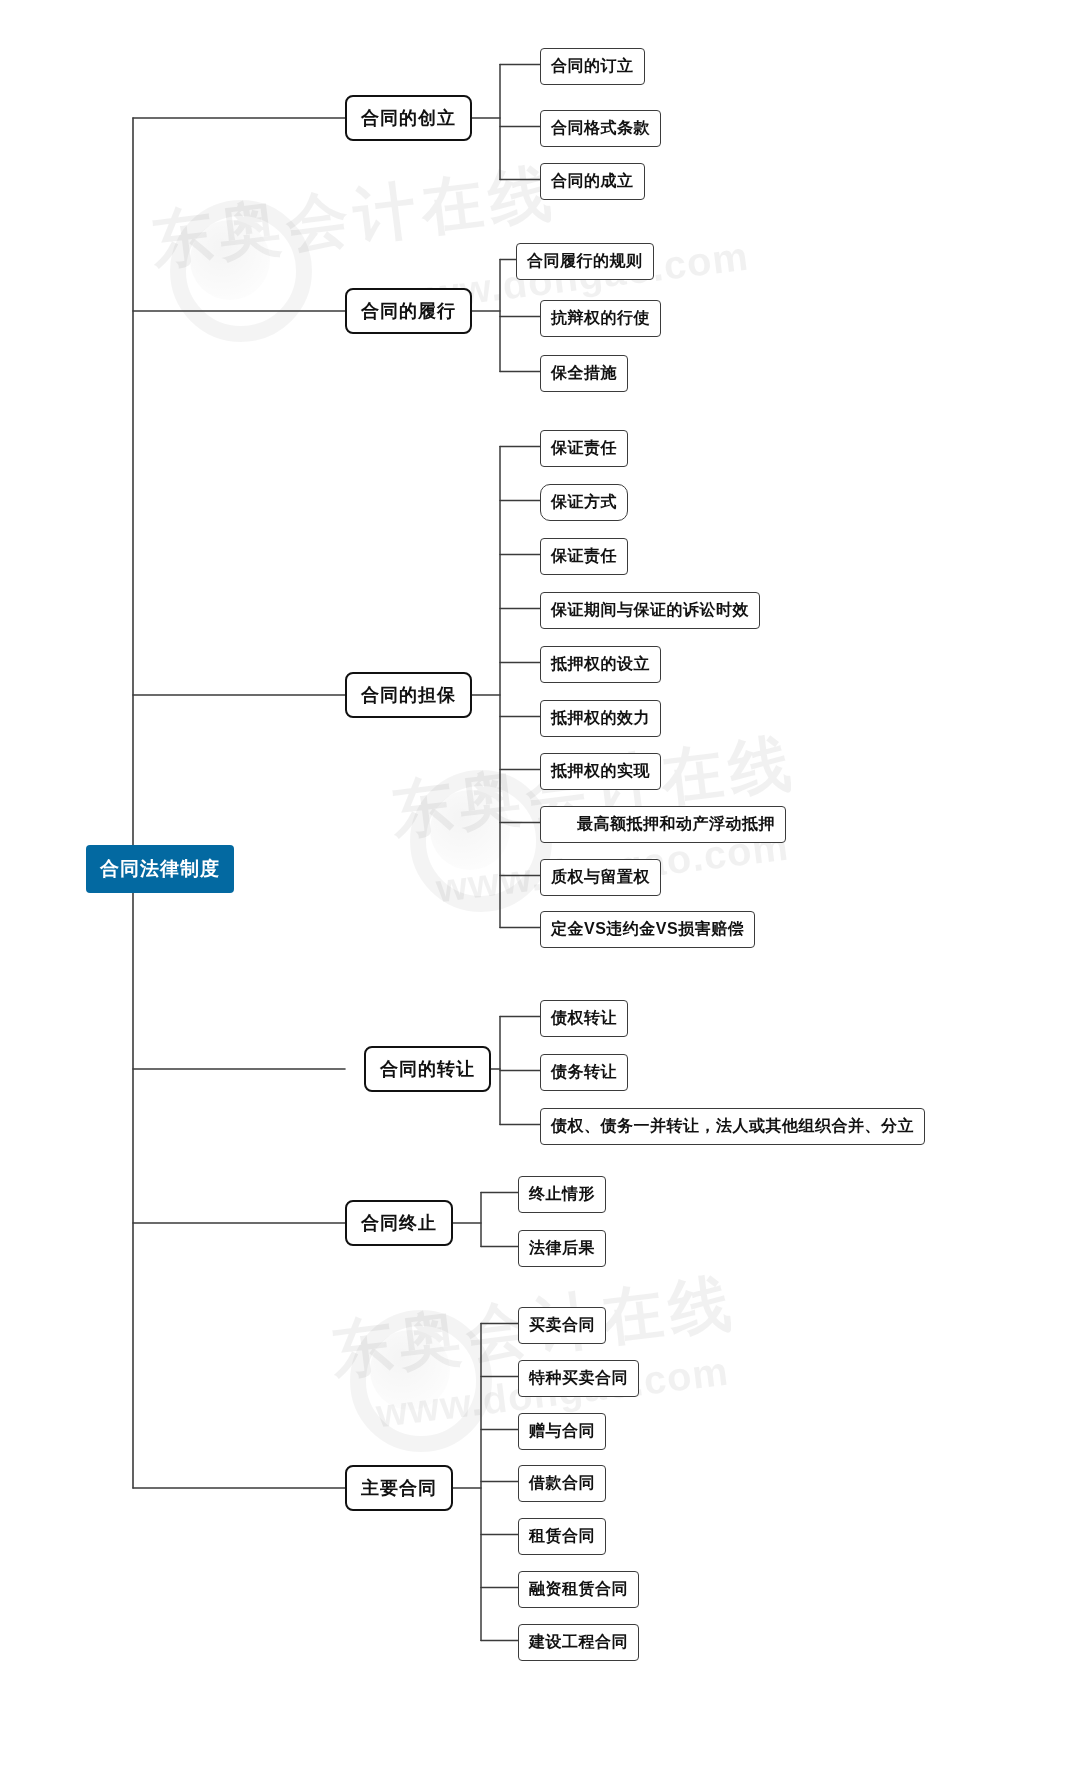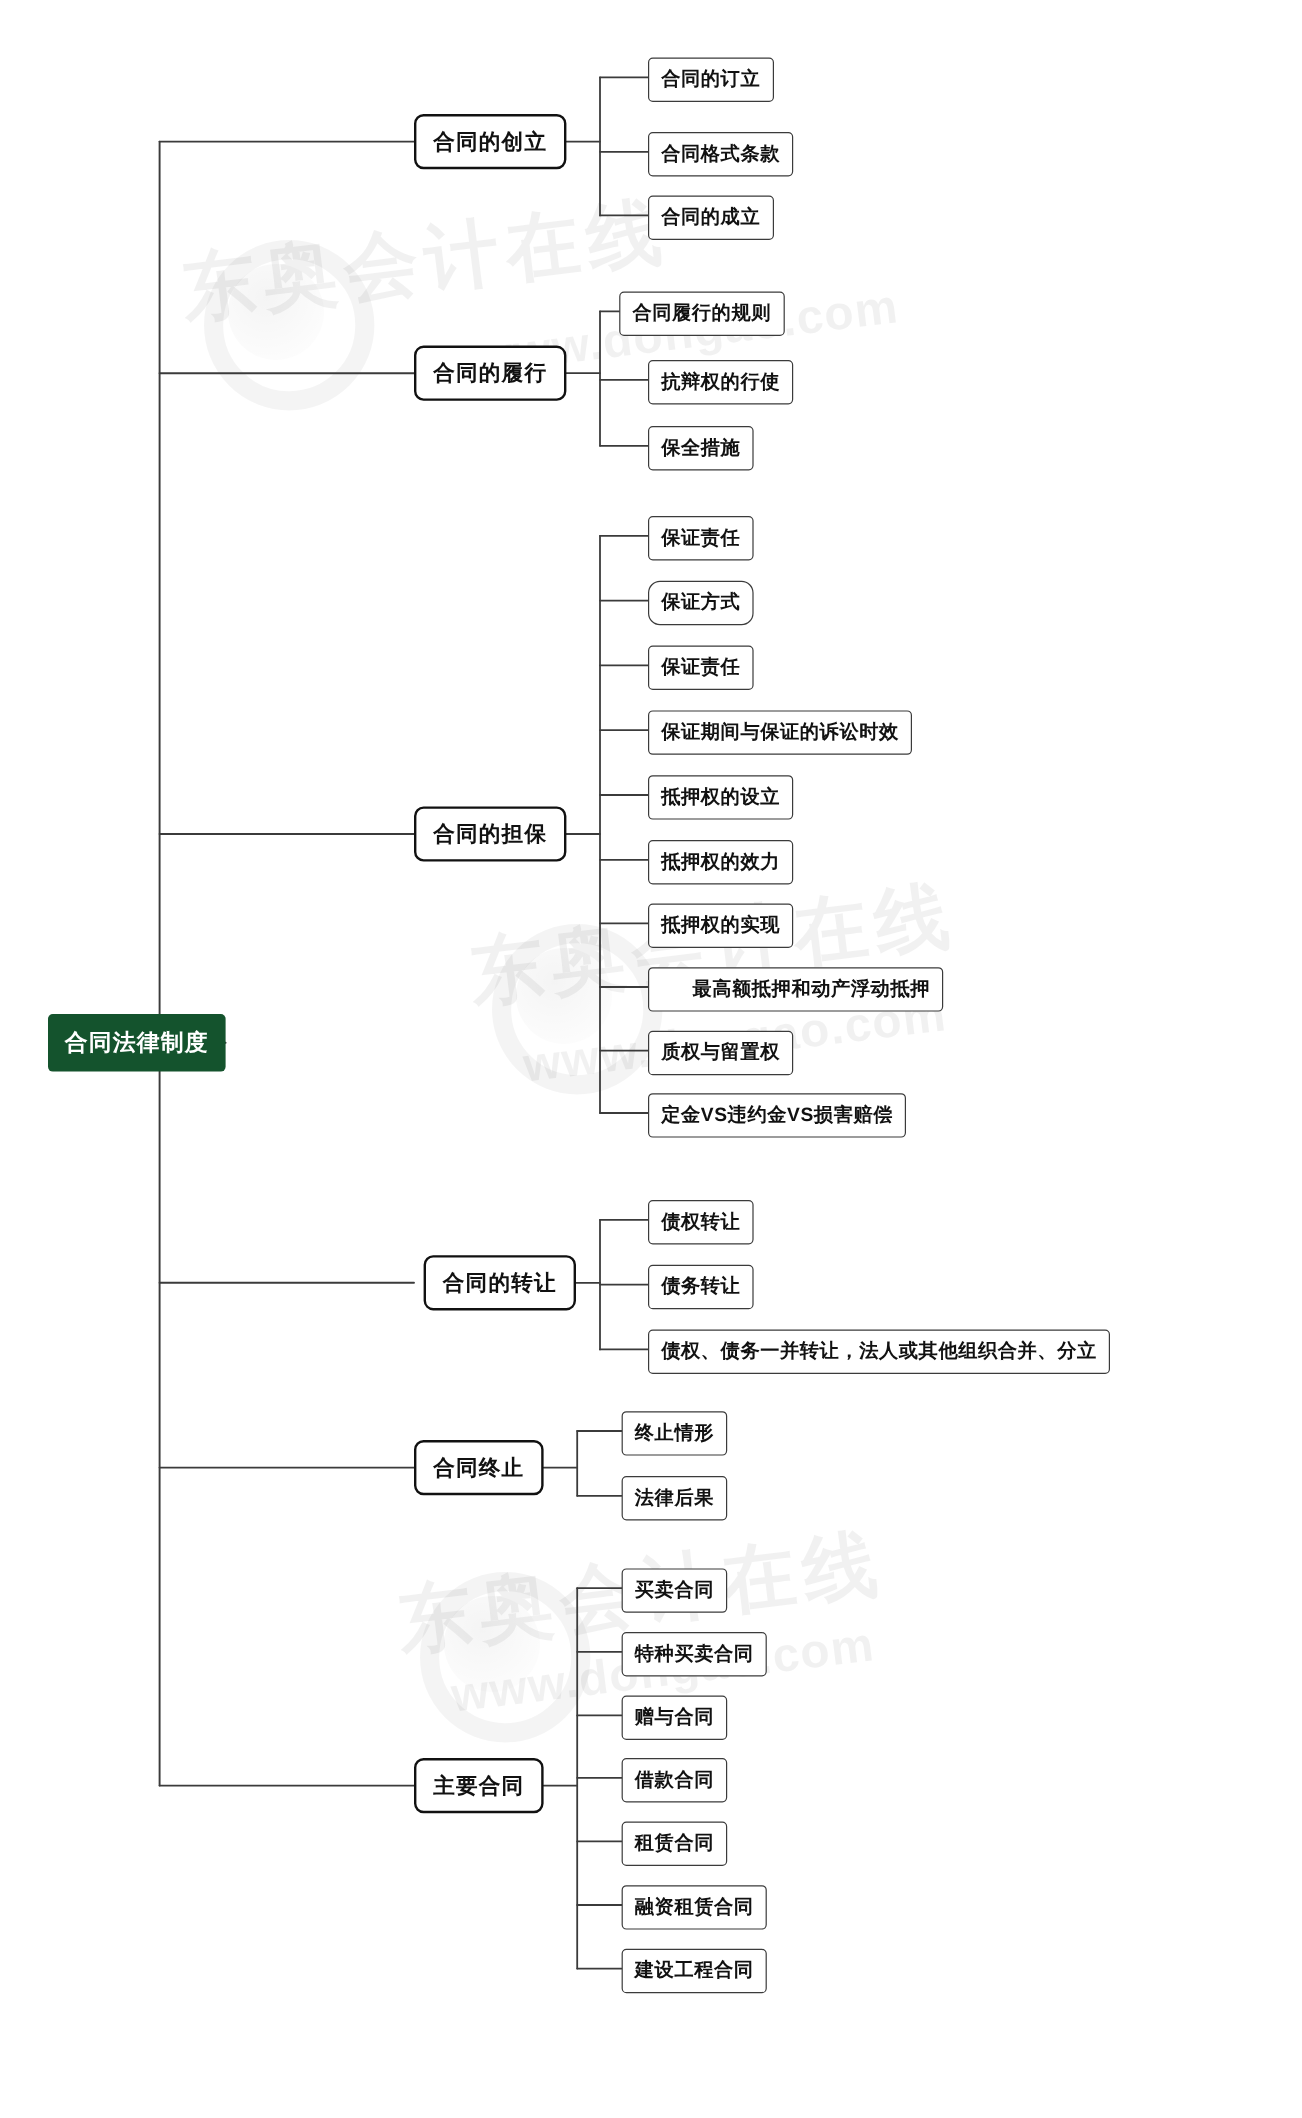--- a/index.html
+++ b/index.html
@@ -57,28 +57,29 @@
   
   .node {
     position: absolute;
     box-sizing: border-box;
     display: flex;
     align-items: center;
     justify-content: center;
     white-space: nowrap;
   }
   .root-node {
-    background: #14532d;
+    background: #0369a1;
     color: #ffffff;
     font-size: 19px;
     font-weight: bold;
     border-radius: 4px;
     padding: 0 14px;
     height: 48px;
     letter-spacing: 1px;
+    margin-left: 46px;
   }
   .branch-node {
     background: #ffffff;
     color: #111111;
     font-size: 18px;
     font-weight: bold;
     border: 2.5px solid #111111;
     border-radius: 8px;
     height: 46px;
     padding: 0 14px;
@@ -182,21 +183,21 @@
       <div class="node leaf-node" style="left: 540px; top: 430px;">保证责任</div>
       <div class="node leaf-node" style="left: 540px; top: 484px; border-radius: 10px;">保证方式</div>
       <div class="node leaf-node" style="left: 540px; top: 538px;">保证责任</div>
       <div class="node leaf-node" style="left: 540px; top: 592px;">保证期间与保证的诉讼时效</div>
       <div class="node leaf-node" style="left: 540px; top: 646px;">抵押权的设立</div>
       <div class="node leaf-node" style="left: 540px; top: 700px;">抵押权的效力</div>
       <div class="node leaf-node" style="left: 540px; top: 753px;">抵押权的实现</div>
       <div class="node leaf-node" style="left: 540px; top: 806px; padding-left: 36px;">最高额抵押和动产浮动抵押</div>
       <div class="node leaf-node" style="left: 540px; top: 859px;">质权与留置权</div>
       <div class="node leaf-node" style="left: 540px; top: 911px;">定金VS违约金VS损害赔偿</div>
-      <div class="node branch-node" style="left: 353px; top: 1046px;">合同的转让</div>
+      <div class="node branch-node" style="left: 364px; top: 1046px;">合同的转让</div>
       <div class="node leaf-node" style="left: 540px; top: 1000px;">债权转让</div>
       <div class="node leaf-node" style="left: 540px; top: 1054px;">债务转让</div>
       <div class="node leaf-node" style="left: 540px; top: 1108px;">债权、债务一并转让，法人或其他组织合并、分立</div>
       <div class="node branch-node" style="left: 345px; top: 1200px;">合同终止</div>
       <div class="node leaf-node" style="left: 518px; top: 1176px;">终止情形</div>
       <div class="node leaf-node" style="left: 518px; top: 1230px;">法律后果</div>
       <div class="node branch-node" style="left: 345px; top: 1465px;">主要合同</div>
       <div class="node leaf-node" style="left: 518px; top: 1307px;">买卖合同</div>
       <div class="node leaf-node" style="left: 518px; top: 1360px;">特种买卖合同</div>
       <div class="node leaf-node" style="left: 518px; top: 1413px;">赠与合同</div>

